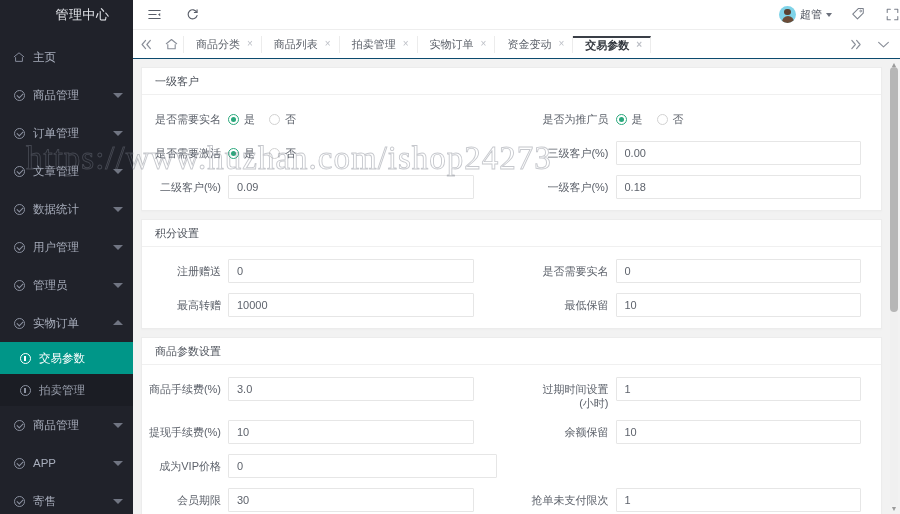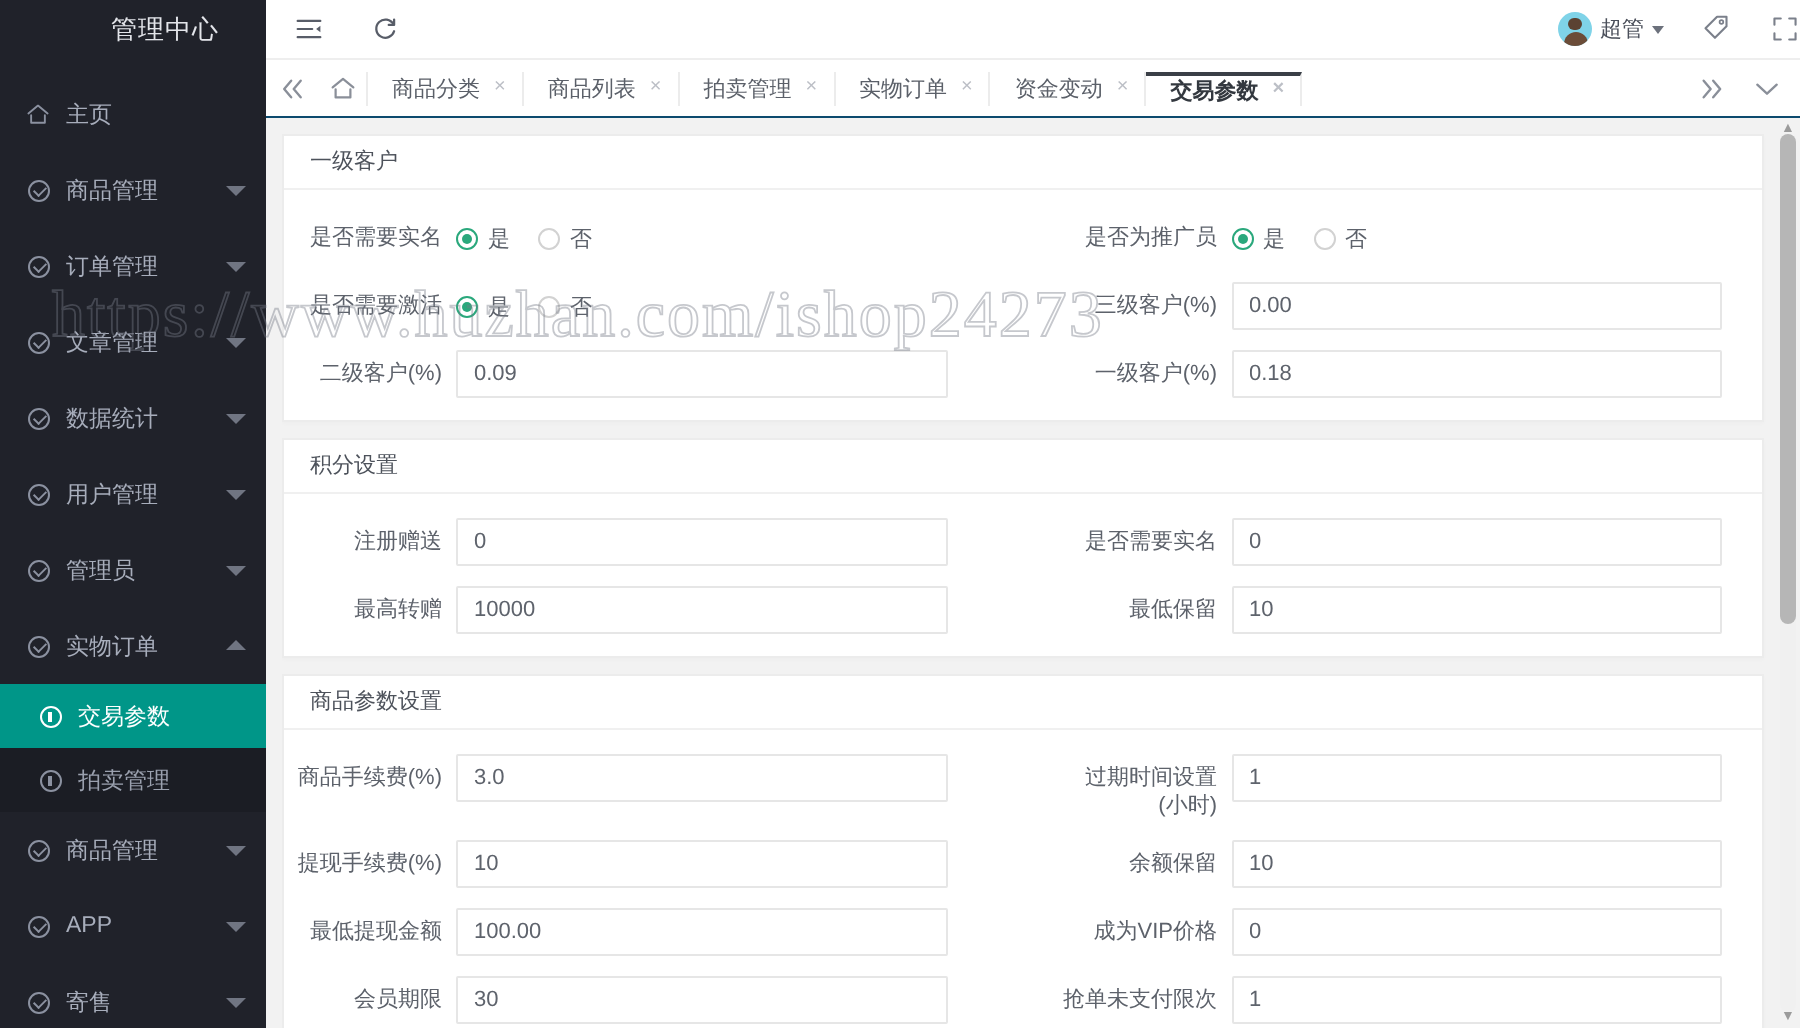--- a/index.html
+++ b/index.html
@@ -655,24 +655,20 @@
                   <div class="flabel">提现手续费(%)</div>
                   <div class="fctrl"><input type="text" class="finput" value="10" style=""></div>
                 </div>
                 <div class="fitem">
                   <div class="flabel">余额保留</div>
                   <div class="fctrl"><input type="text" class="finput" value="10" style=""></div>
                 </div>
               </div>
               <div class="row">
                 <div class="fitem">
-                  <div class="flabel">最低提现金额</div>
-                  <div class="fctrl"><input type="text" class="finput" value="100.00" style=""></div>
-                </div>
-                <div class="fitem">
                   <div class="flabel">成为VIP价格</div>
                   <div class="fctrl"><input type="text" class="finput" value="0" style=""></div>
                 </div>
               </div>
               <div class="row">
                 <div class="fitem">
                   <div class="flabel">会员期限</div>
                   <div class="fctrl"><input type="text" class="finput" value="30" style=""></div>
                 </div>
                 <div class="fitem">

